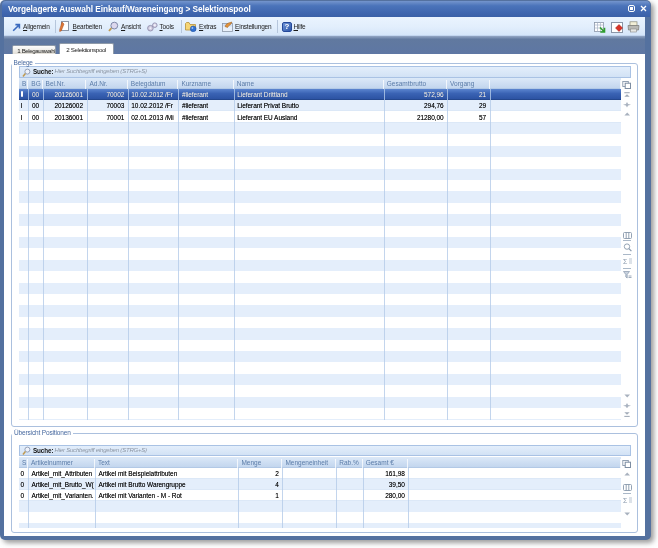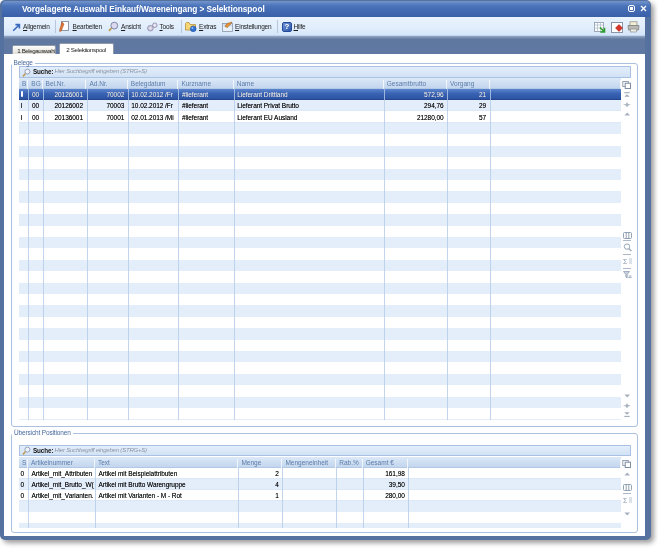--- a/index.html
+++ b/index.html
@@ -2,21 +2,21 @@
 <html><head><meta charset="utf-8"><style>
 
 *{margin:0;padding:0;box-sizing:border-box;}
 html,body{width:658px;height:548px;background:#fff;overflow:hidden;}
 body{font-family:"Liberation Sans",sans-serif;-webkit-font-smoothing:antialiased;}
 .abs{position:absolute;}
 #win{position:absolute;left:0;top:0;width:651px;height:540px;background:#54719f;border-radius:5px;
  box-shadow:3px 3px 5px rgba(115,115,115,.7);}
 #title{position:absolute;left:1.5px;top:1px;width:648px;height:16px;border-radius:4px 4px 0 0;
  background:linear-gradient(180deg,#7495cd 0%,#4b74ba 30%,#4067b0 70%,#3a60a7 100%);}
-#titletext{position:absolute;left:22px;top:3.5px;font-size:8.3px;font-weight:bold;color:#fff;letter-spacing:-0.06px;}
+#titletext{position:absolute;left:8px;top:3.5px;font-size:8.3px;font-weight:bold;color:#fff;letter-spacing:-0.06px;}
 #content{position:absolute;left:4px;top:17px;width:641px;height:519px;background:#fff;}
 #toolbar{position:absolute;left:4px;top:17px;width:641px;height:19px;
  background:linear-gradient(180deg,#eaf3fe 0%,#e2eefc 55%,#d6e6f9 100%);border-bottom:1px solid #c3d6ef;}
 .tbtxt{position:absolute;top:23px;font-size:6.5px;letter-spacing:-0.2px;color:#1a1a1a;}
 .tbsep{position:absolute;top:3px;width:1px;height:13px;background:#b6c6dc;}
 #band{position:absolute;left:4px;top:36px;width:641px;height:18px;
  background:linear-gradient(180deg,#94a7c4 0%,#61799f 18%,#5e77a4 100%);}
 .tab{position:absolute;font-size:6.2px;letter-spacing:-0.35px;color:#222;text-align:center;overflow:hidden;}
 #tab1{left:11.8px;top:44.7px;width:43.8px;height:9.3px;background:linear-gradient(180deg,#fdfdfc,#e2dfd8);
  border:1px solid #8e9aa9;border-bottom:none;border-radius:2px 2px 0 0;line-height:9px;text-align:left;padding-left:4.5px;letter-spacing:-0.42px;}

